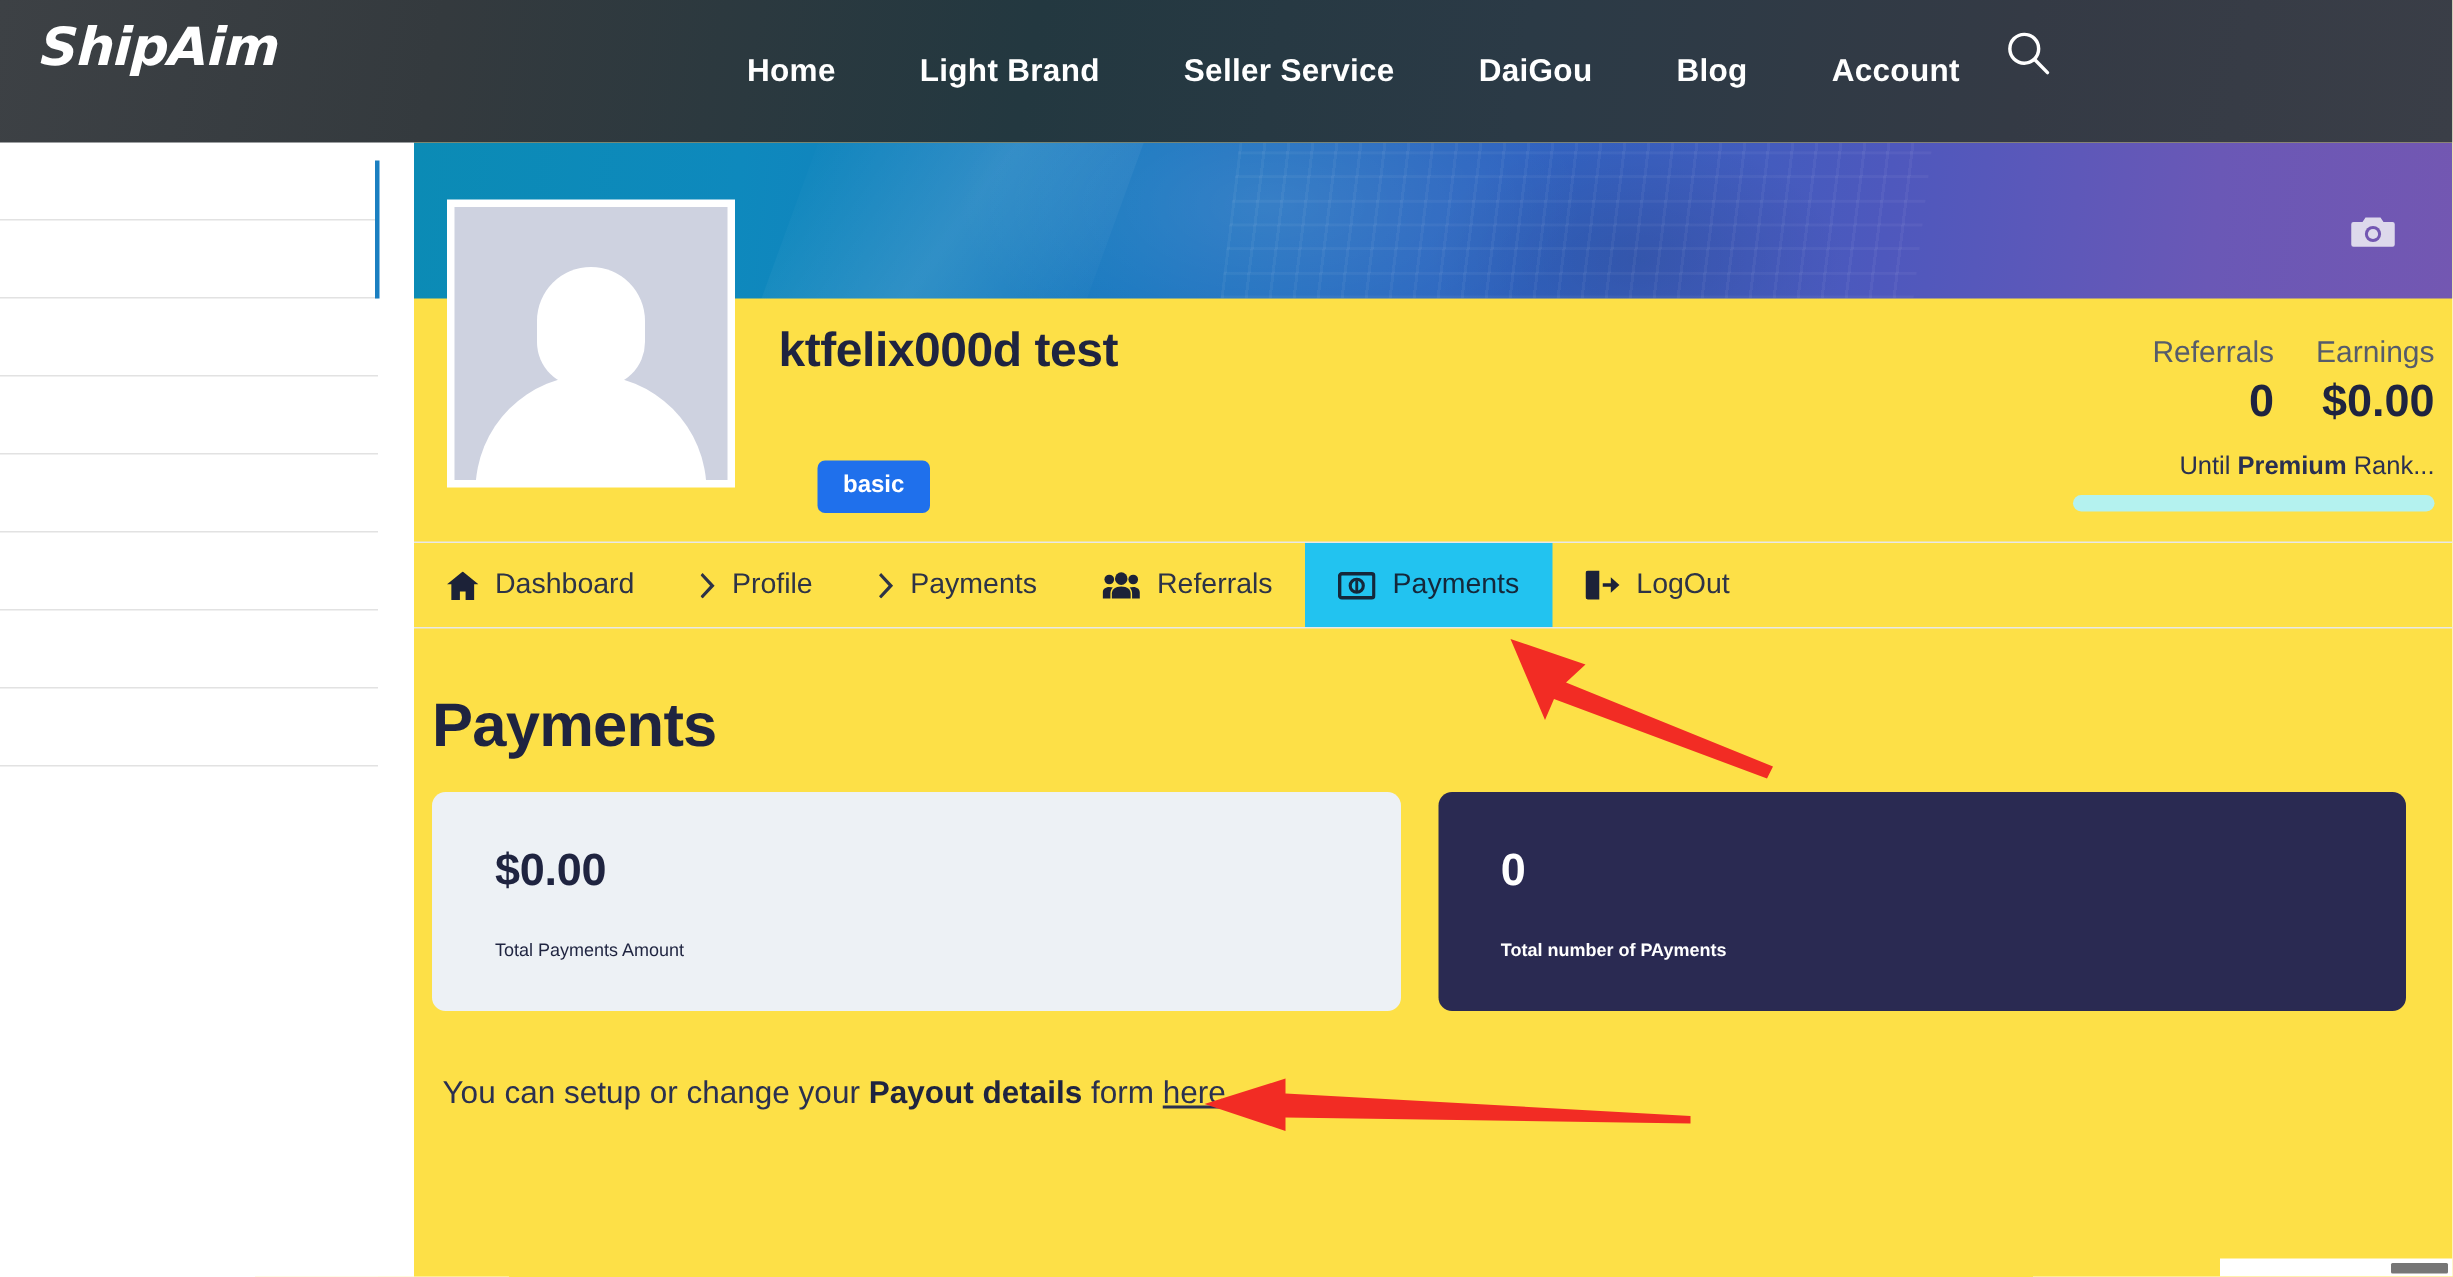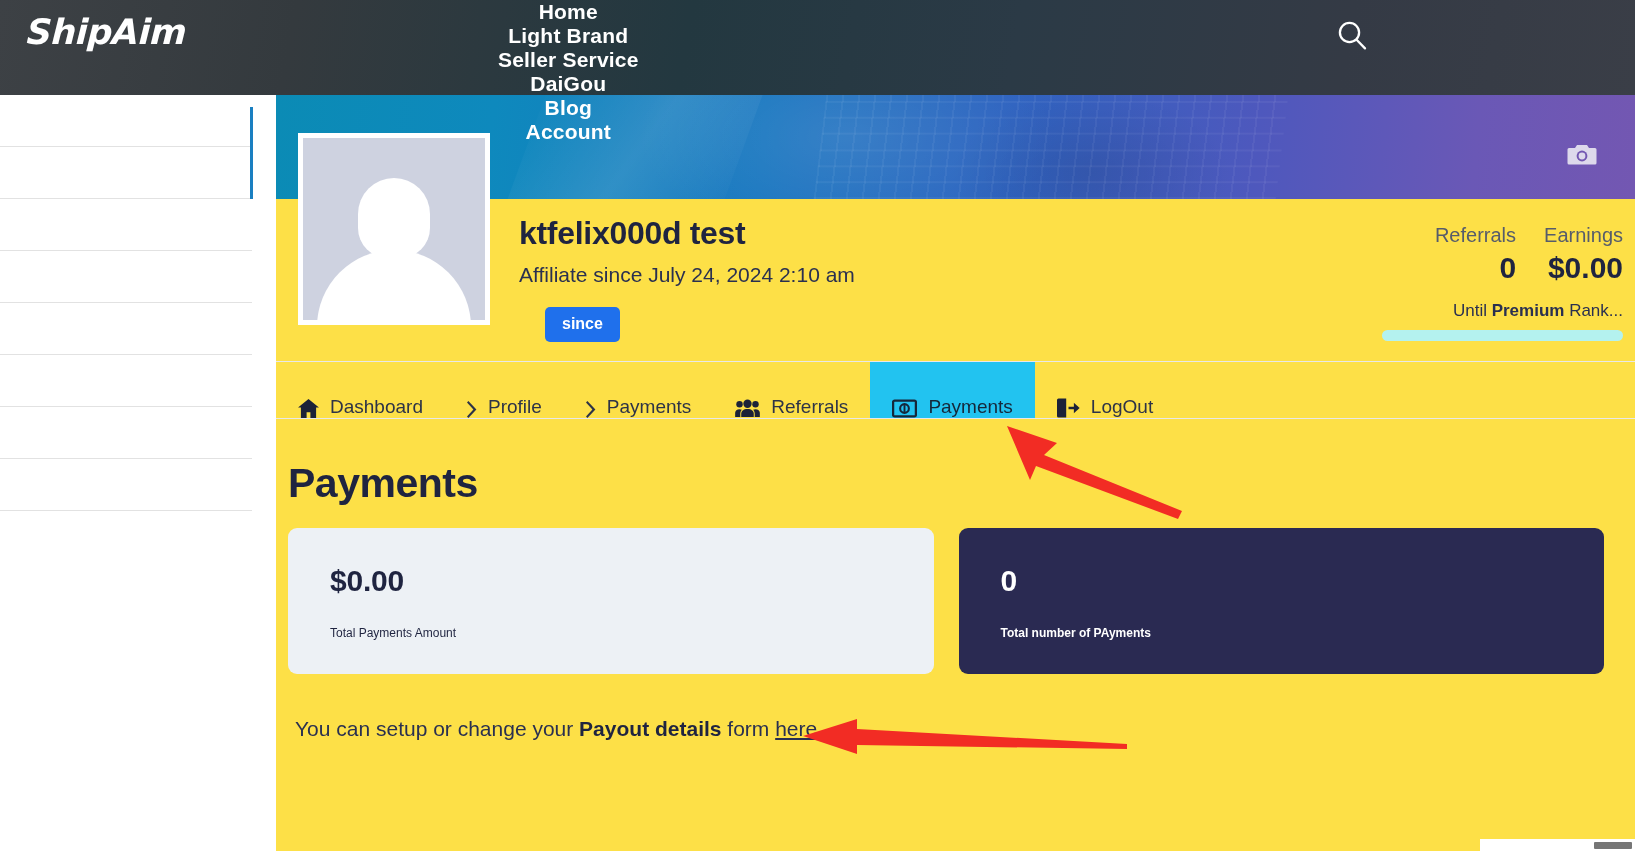--- a/index.html
+++ b/index.html
@@ -21,21 +21,21 @@
   }
   .brand {
     position: absolute; left: 27px; top: 12px;
     font-family: "DejaVu Sans", sans-serif;
     font-size: 35px; font-weight: 700; color: #ffffff;
     letter-spacing: -0.5px; font-style: italic;
     transform: skewX(-3deg);
   }
   .navlinks {
     position: absolute; left: 470px; top: 0; height: 95px;
-    display: flex; align-items: center; gap: 0; flex-direction: column;
+    display: flex; align-items: center; gap: 0;
   }
   .navlink {
     color: #ffffff; font-size: 21px; font-weight: 700;
     letter-spacing: 0.2px; white-space: nowrap; cursor: pointer;
     padding: 0 28px;
   }
   .searchbtn {
     position: absolute; left: 1335px; top: 19px;
     width: 34px; height: 34px; cursor: pointer;
   }
@@ -137,21 +137,21 @@
     width: 241px; height: 11px; border-radius: 6px; background: #b4f2ef;
   }
 
   
   .tabstrip {
     position: absolute; left: 0; top: 266px; width: 100%; height: 58px;
     border-top: 1px solid #e8e8e8; border-bottom: 1px solid #e8e8e8;
     display: flex; align-items: stretch;
   }
   .tab {
-    display: flex; align-items: flex-end; gap: 11px;
+    display: flex; align-items: center; gap: 11px;
     padding: 0 22px; cursor: pointer;
     font-size: 19px; color: #2d3347; font-weight: 400; white-space: nowrap;
   }
   .tab.active { background: #22c3f0; color: #15273a; }
   .tab .tico { display: flex; align-items: center; }
   .chev { width: 10px; }
 
   
   .page-title {
     position: absolute; left: 12px; top: 365px;
@@ -226,22 +226,21 @@
     </div>
 
     <div class="avatar-frame">
       <div class="avatar-inner">
         <div class="avatar-head"></div>
         <div class="avatar-body"></div>
       </div>
     </div>
 
     <div class="profile-name">ktfelix000d test</div>
-    <div class="profile-since">Affiliate since July 24, 2024 2:10 am</div>
-    <div class="badge-basic">since</div>
+    <div class="badge-basic">basic</div>
 
     <div class="stats-wrap">
       <div class="stats-row">
         <div class="stat-col">
           <div class="stat-label">Referrals</div>
           <div class="stat-value">0</div>
         </div>
         <div class="stat-col">
           <div class="stat-label">Earnings</div>
           <div class="stat-value">$0.00</div>

